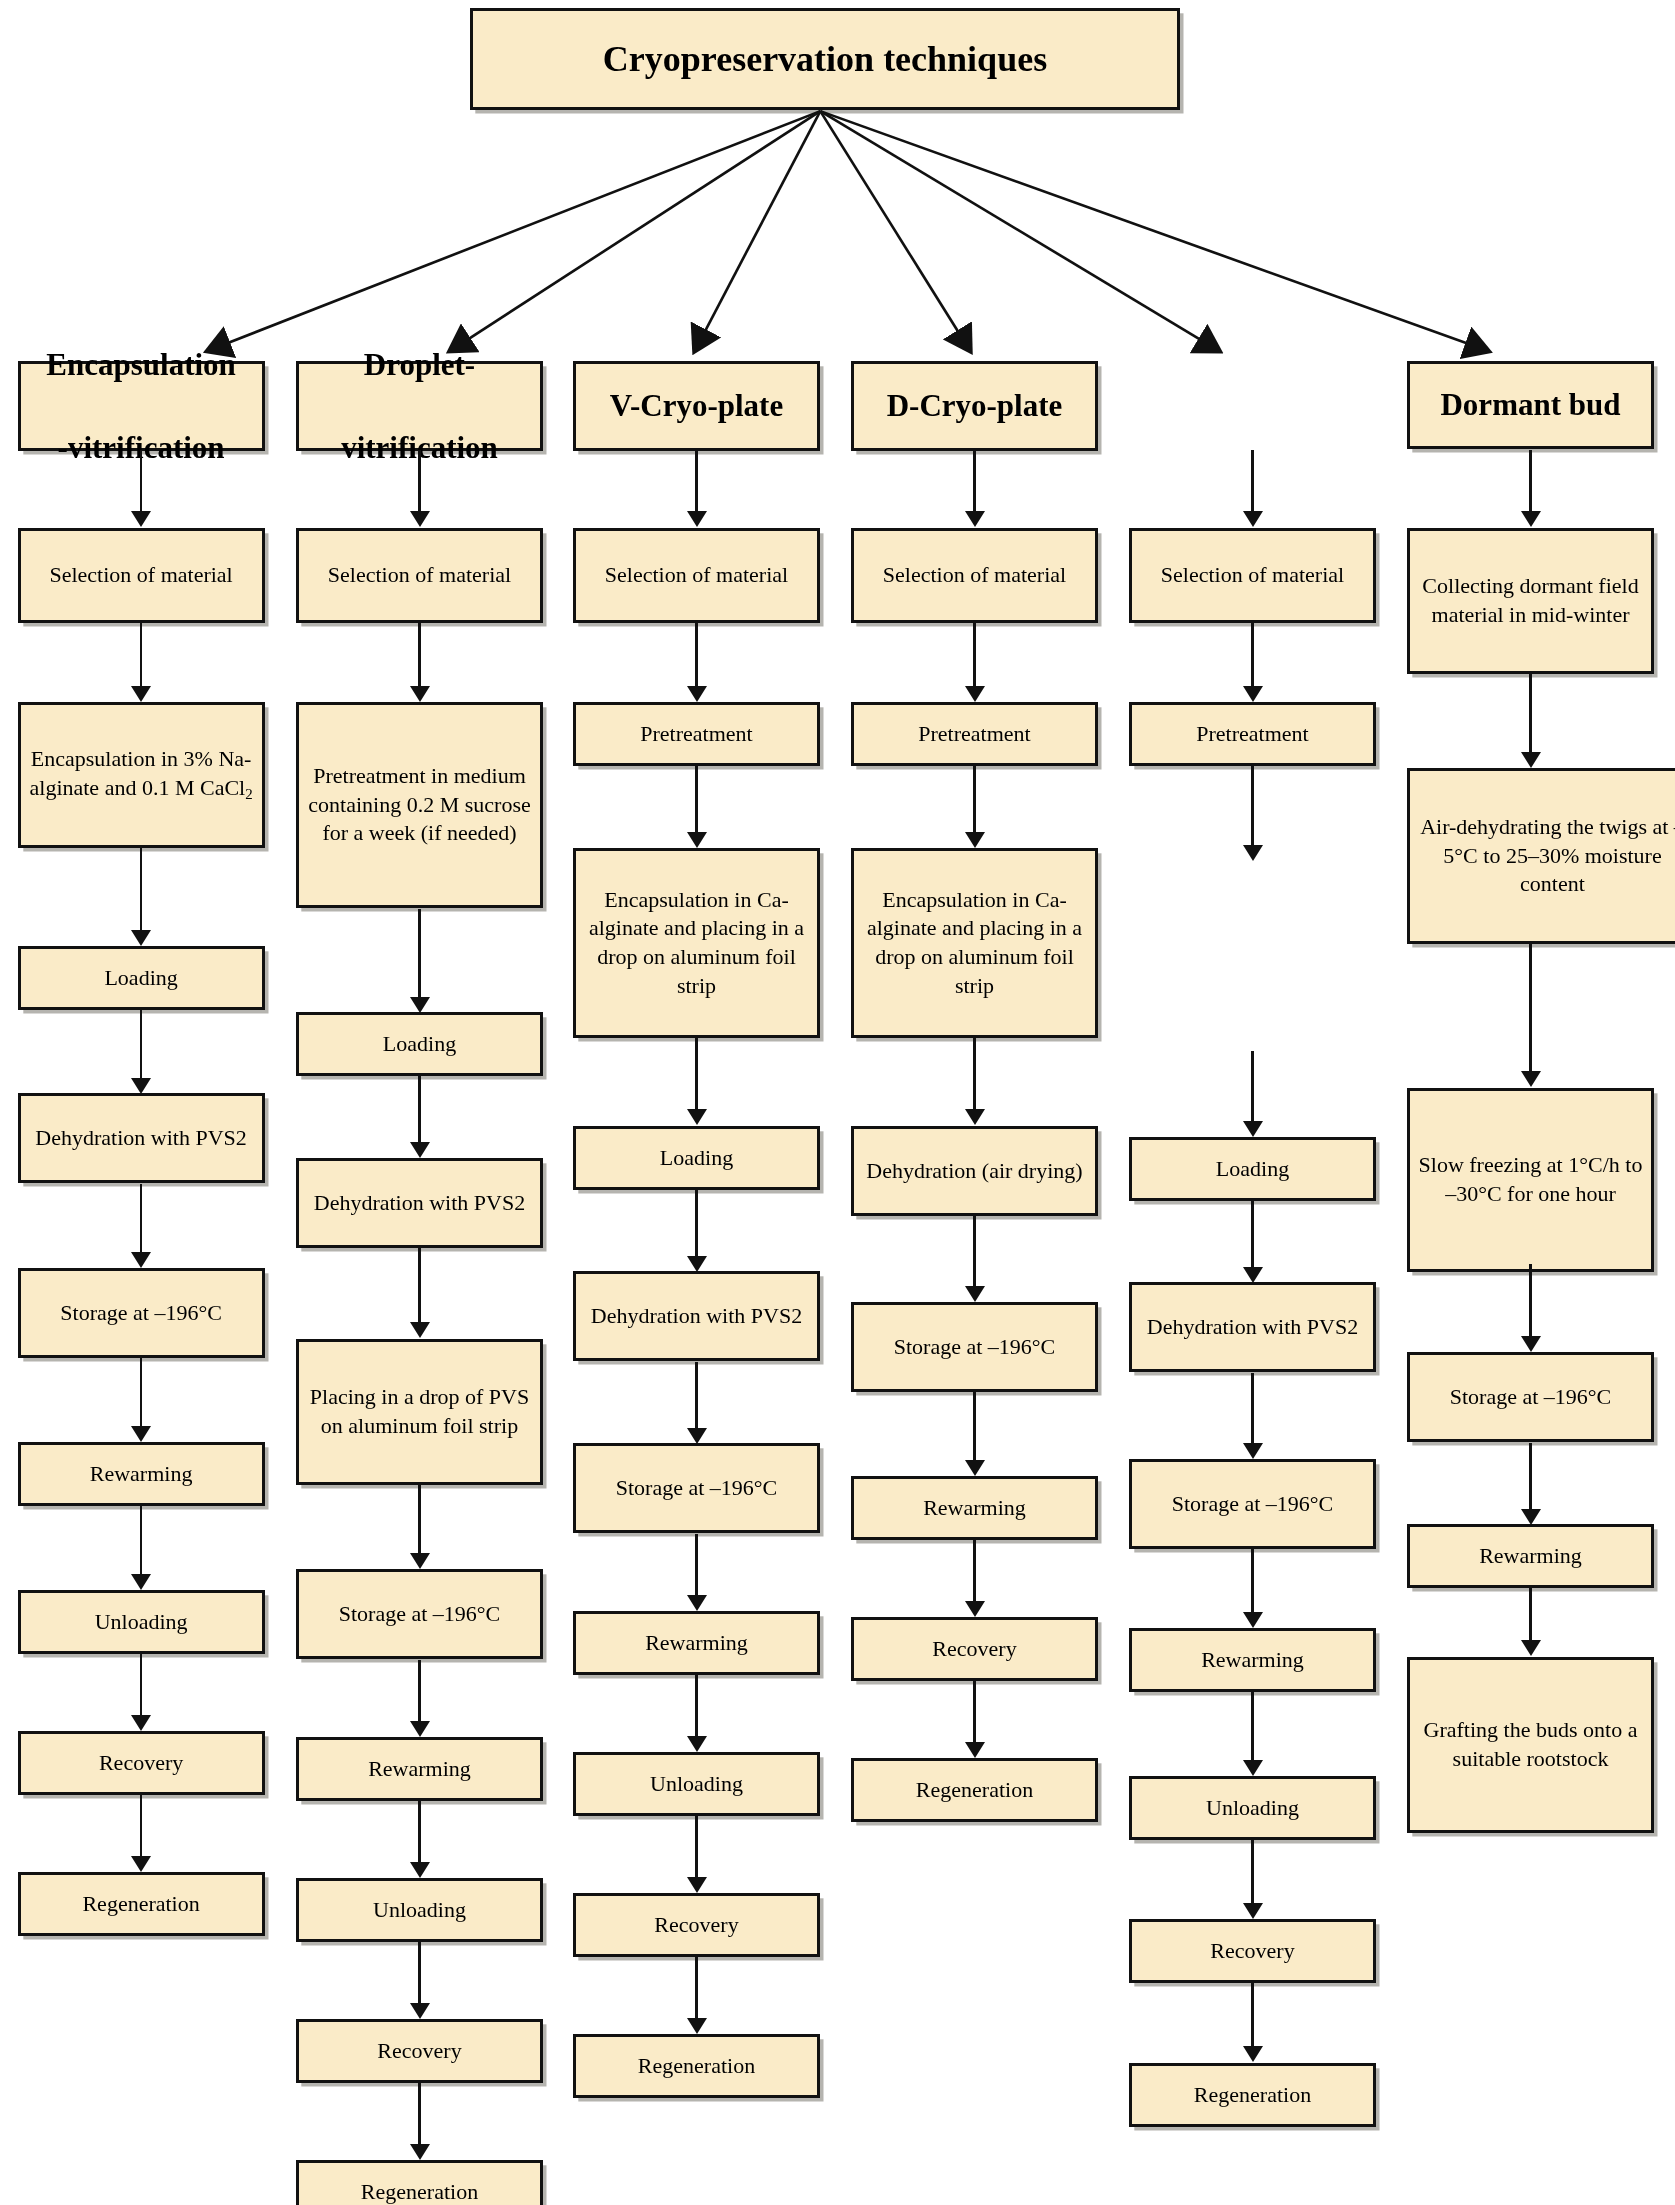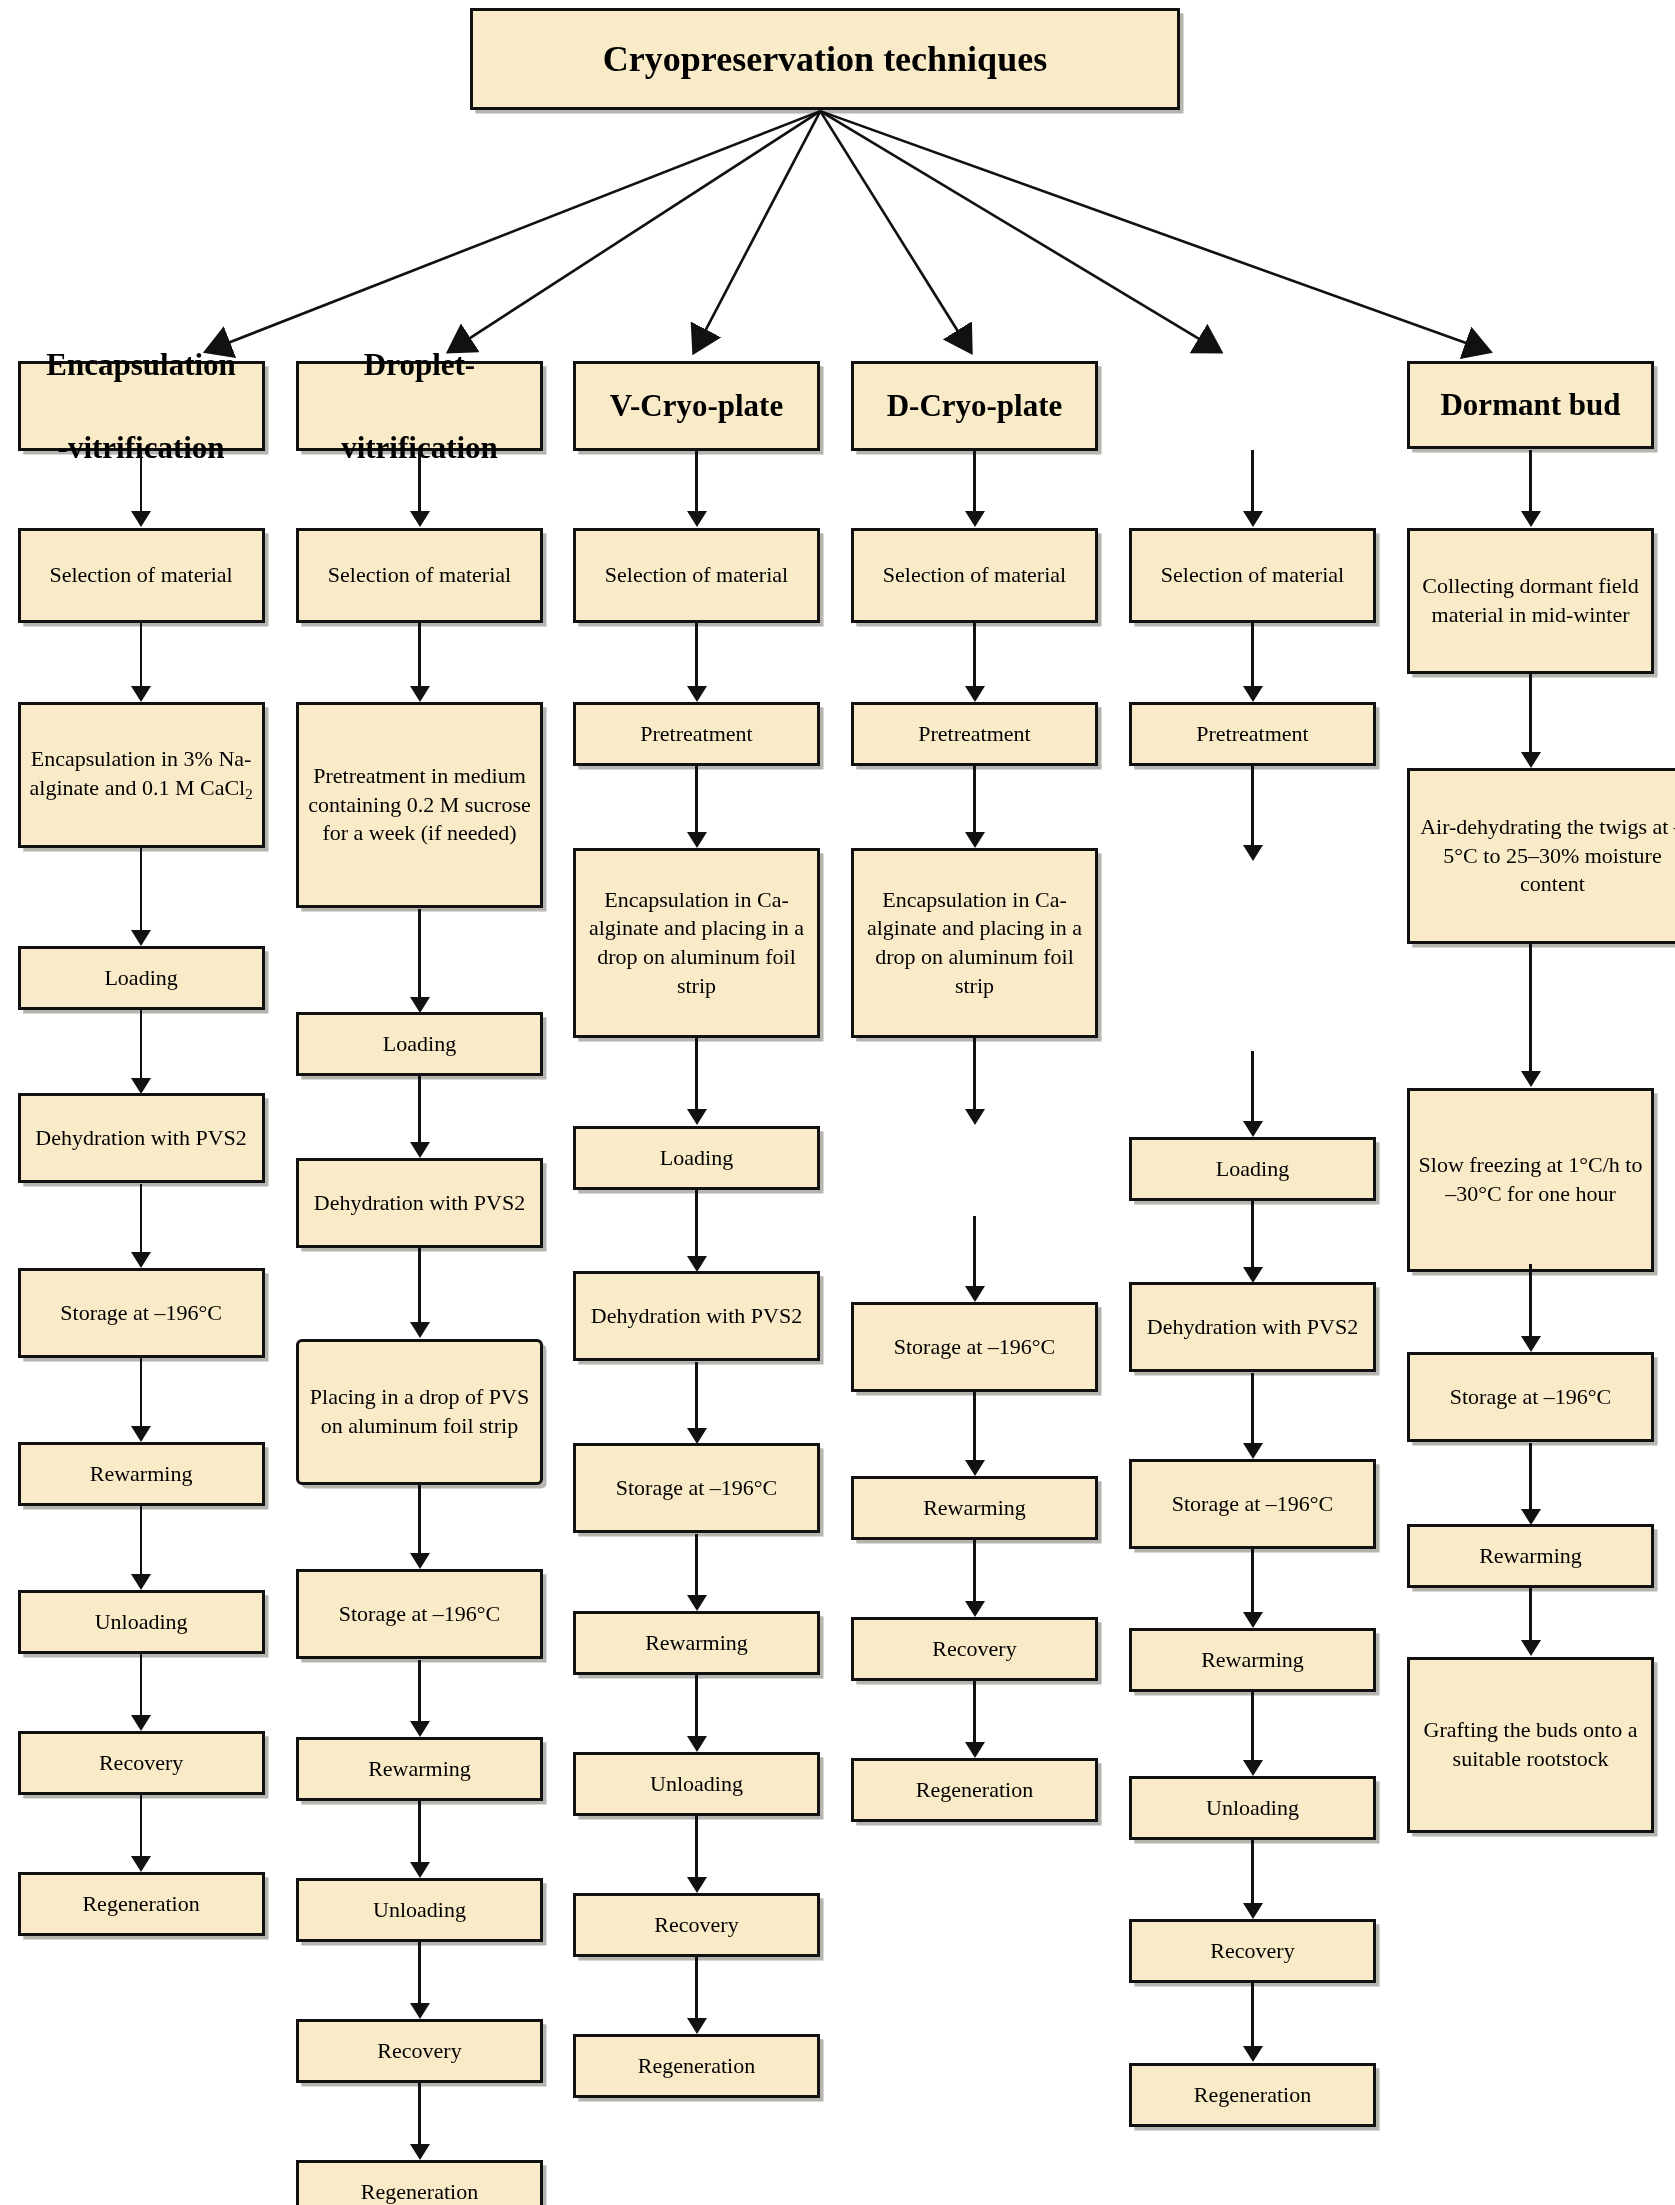--- a/index.html
+++ b/index.html
@@ -204,21 +204,21 @@
     </div>
 
   <div class="box" style="left:296px;top:1158px;width:247px;height:90px;">
     <span>Dehydration with PVS2</span>
     </div>
   <div class="conn" style="left:296px;top:1248px;width:247px;height:90px;">
       <div class="stem" style="height:75px;"></div>
       <div class="head"></div>
     </div>
 
-  <div class="box" style="left:296px;top:1339px;width:247px;height:146px;border-radius:6px;">
+  <div class="box" style="left:296px;top:1339px;width:247px;height:146px;">
     <span>Placing in a drop of PVS on aluminum foil strip</span>
     </div>
   <div class="conn" style="left:296px;top:1484px;width:247px;height:85px;">
       <div class="stem" style="height:69px;"></div>
       <div class="head"></div>
     </div>
 
   <div class="box" style="left:296px;top:1569px;width:247px;height:90px;">
     <span>Storage at –196°C</span>
     </div>
@@ -364,20 +364,23 @@
     </div>
 
   <div class="box" style="left:851px;top:848px;width:247px;height:190px;">
     <span>Encapsulation in Ca-alginate and placing in a drop on aluminum foil strip</span>
     </div>
   <div class="conn" style="left:851px;top:1037px;width:247px;height:88px;">
       <div class="stem" style="height:72px;"></div>
       <div class="head"></div>
     </div>
 
+  <div class="box" style="left:851px;top:1126px;width:247px;height:90px;">
+    <span>Dehydration (air drying)</span>
+    </div>
   <div class="conn" style="left:851px;top:1216px;width:247px;height:86px;">
       <div class="stem" style="height:70px;"></div>
       <div class="head"></div>
     </div>
 
   <div class="box" style="left:851px;top:1302px;width:247px;height:90px;">
     <span>Storage at –196°C</span>
     </div>
   <div class="conn" style="left:851px;top:1392px;width:247px;height:84px;">
       <div class="stem" style="height:68px;"></div>

